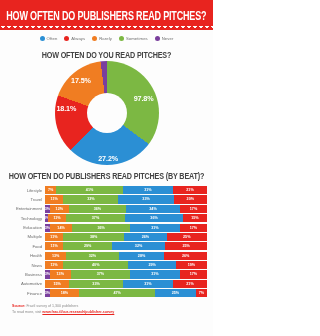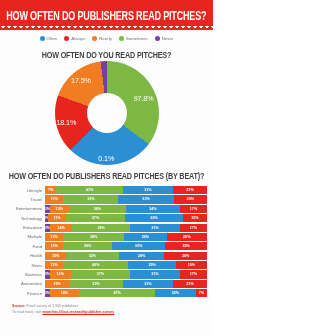--- a/index.html
+++ b/index.html
@@ -62,21 +62,21 @@
   }
   .donut{
     position:absolute;left:50%;top:-2px;transform:translateX(-50%);
     width:104px;height:104px;border-radius:50%;
   }
   .donut-hole{
     position:absolute;left:50%;top:50%;transform:translate(-50%,-50%);
     width:40px;height:40px;border-radius:50%;background:#fdfdfd;
   }
   .slice-lbl{
-    position:absolute;color:#ffffff;font-weight:normal;
+    position:absolute;color:#ffffff;font-weight:bold;
     font-size:7.2px;letter-spacing:-0.1px;white-space:nowrap;text-align:right;
   }
 
   
   .bars{margin:6px 6px 0 6px;}
   .brow{display:flex;align-items:center;height:8.2px;margin-bottom:1.2px;}
   .bcat{
     width:36px;text-align:right;padding-right:3px;
     font-size:4.3px;color:#6d6d6d;white-space:nowrap;flex:none;
     letter-spacing:-0.05px;
@@ -131,22 +131,22 @@
       </div>
     </div>
 
   <div class="sec-title t1">HOW OFTEN DO YOU READ PITCHES?</div>
   <div class="donut-wrap">
     <div class="donut" id="donut" style="background: conic-gradient(rgb(124, 184, 67) 0deg, rgb(124, 184, 67) 126.72deg, rgb(43, 143, 212) 126.72deg, rgb(43, 143, 212) 224.64deg, rgb(232, 36, 31) 224.64deg, rgb(232, 36, 31) 289.8deg, rgb(240, 125, 34) 289.8deg, rgb(240, 125, 34) 352.8deg, rgb(122, 63, 157) 352.8deg, rgb(122, 63, 157) 360deg);">
       <div class="donut-hole"></div>
     </div>
     <div id="donut-labels">
         <div class="slice-lbl" style="left: 133.678px; top: 30.8582px;">97.8%</div>
-        <div class="slice-lbl" style="left: 98.2118px; top: 90.8977px;">0.1%</div>
-        <div class="slice-lbl" style="left: 56.3918px; top: 55px;">18.1%</div>
+        <div class="slice-lbl" style="left: 98.2118px; top: 90.8977px;">27.2%</div>
+        <div class="slice-lbl" style="left: 56.3918px; top: 41px;">18.1%</div>
         <div class="slice-lbl" style="left: 70.9913px; top: 12.9045px;">17.5%</div>
         <div class="slice-lbl" style="font-size: 4px; left: 94.2395px; top: -16.929px;">2%</div>
       </div>
   </div>
 
   <div class="sec-title t2">HOW OFTEN DO PUBLISHERS READ PITCHES (BY BEAT)?</div>
   <div class="bars" id="bars">
       <div class="brow">
         <div class="bcat">Lifestyle</div>
         <div class="btrack">

